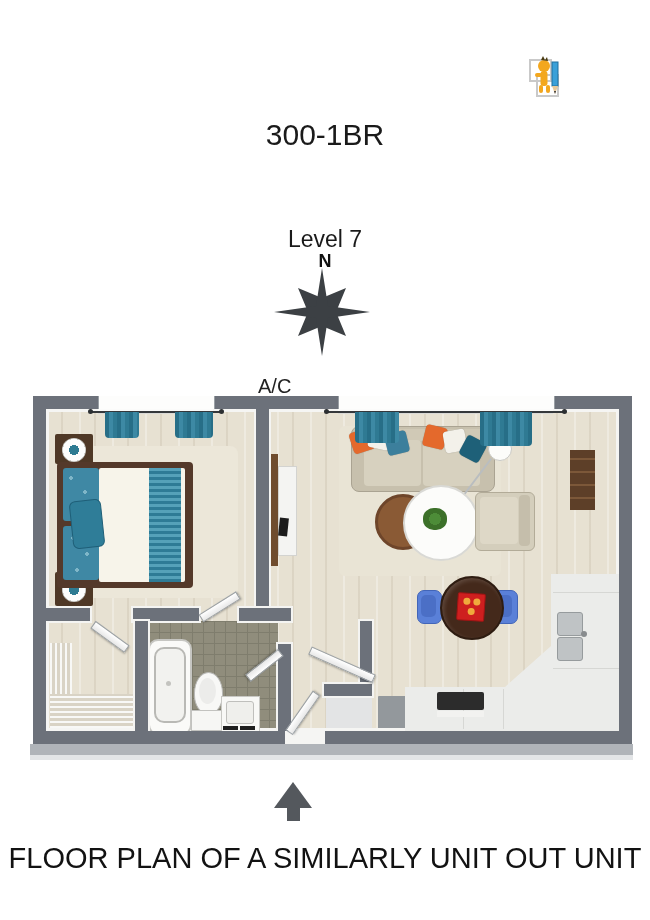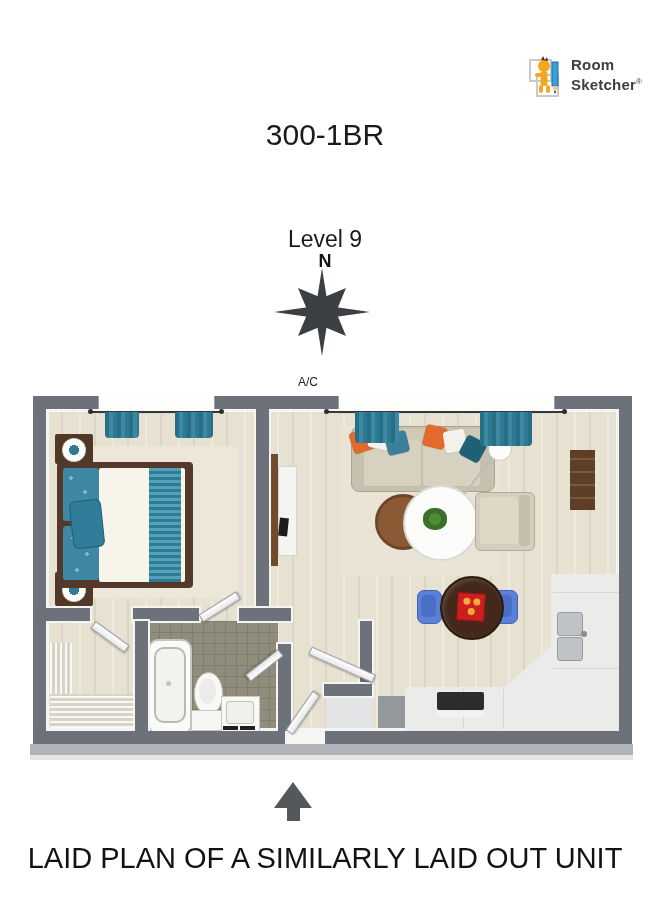--- a/index.html
+++ b/index.html
@@ -2,21 +2,21 @@
 <html><head>
 <meta charset="utf-8">
 <style>
   html,body{margin:0;padding:0;background:#ffffff;}
   body{width:650px;height:920px;position:relative;font-family:"Liberation Sans",sans-serif;overflow:hidden;}
   .abs{position:absolute;}
   
   .unit-title{left:0;right:0;top:118px;text-align:center;font-size:30px;color:#1a1a1a;}
   .level-label{left:0;right:0;top:226px;text-align:center;font-size:23px;color:#1a1a1a;}
   .north-letter{left:0;right:0;top:251px;text-align:center;font-size:18px;font-weight:bold;color:#111;}
-  .ac-label{left:258px;top:375px;width:100px;text-align:center;font-size:12px;color:#222;}
+  .ac-label{left:258px;top:375px;width:100px;font-size:20px;color:#222;}
   .caption{left:0;right:0;top:842px;text-align:center;font-size:29px;color:#121212;white-space:nowrap;}
   
   .logo{left:527px;top:54px;width:110px;height:46px;}
   .logo-text{position:absolute;left:44px;top:2px;font-size:15px;font-weight:700;color:#3e4143;line-height:17px;letter-spacing:.2px;}
   .logo-reg{font-size:8px;vertical-align:super;font-weight:400;}
   
   .compass{left:272px;top:266px;}
   .arrow-tri{left:274px;top:782px;width:0;height:0;border-left:19px solid transparent;border-right:19px solid transparent;border-bottom:26px solid #54585d;}
   .arrow-stem{left:287px;top:808px;width:13px;height:13px;background:#54585d;}
   
@@ -49,28 +49,24 @@
     <circle cx="17" cy="12" r="6" fill="#f3a71e"></circle>
     <path d="M14 6 L16 2 L18 6 L20 3 L21 7 Z" fill="#4a3b12"></path>
     <rect x="13.5" y="17" width="7" height="15" rx="3" fill="#f3a71e"></rect>
     <rect x="12" y="31" width="4" height="8" rx="2" fill="#f3a71e"></rect>
     <rect x="19" y="31" width="4" height="8" rx="2" fill="#f3a71e"></rect>
     <rect x="8" y="19" width="7" height="4" rx="2" fill="#f3a71e"></rect>
     <rect x="25" y="8" width="6" height="24" fill="#3aa0d8" stroke="#1f6f9e" stroke-width="1"></rect>
     <polygon points="25,32 31,32 28,40" fill="#e8c99a"></polygon>
     <polygon points="27,37 29,37 28,40" fill="#333"></polygon>
   </svg>
-  <div class="logo-text">
-    <div><span>Room</span></div>
-    <div><span>Sketcher</span><span class="logo-reg">®</span></div>
-  </div>
 </div>
 
 <div class="abs unit-title">300-1BR</div>
-<div class="abs level-label">Level 9</div>
+<div class="abs level-label">Level 7</div>
 <div class="abs north-letter">N</div>
 
 <svg class="abs compass" width="100" height="92" viewBox="0 0 100 92">
   <polygon points="74,22 64,46 74,70 50,60 26,70 36,46 26,22 50,32" fill="#3c4044"></polygon>
   <polygon points="50,2 56,40 98,46 56,52 50,90 44,52 2,46 44,40" fill="#3c4044"></polygon>
 </svg>
 
 <div class="abs ac-label">A/C</div>
 
 <div class="abs plan">
@@ -195,13 +191,13 @@
   <div class="door" style="left:277px;top:250px;width:68px;transform:rotate(24deg);"></div>
   <div class="door" style="left:256px;top:332px;width:46px;transform:rotate(-55deg);"></div>
 </div>
 
 <div class="abs slab1"></div>
 <div class="abs slab2"></div>
 
 <div class="abs arrow-tri"></div>
 <div class="abs arrow-stem"></div>
 
-<div class="abs caption">LAID PLAN OF A SIMILARLY LAID OUT UNIT</div>
+<div class="abs caption">FLOOR PLAN OF A SIMILARLY UNIT OUT UNIT</div>
 
 </body></html>

